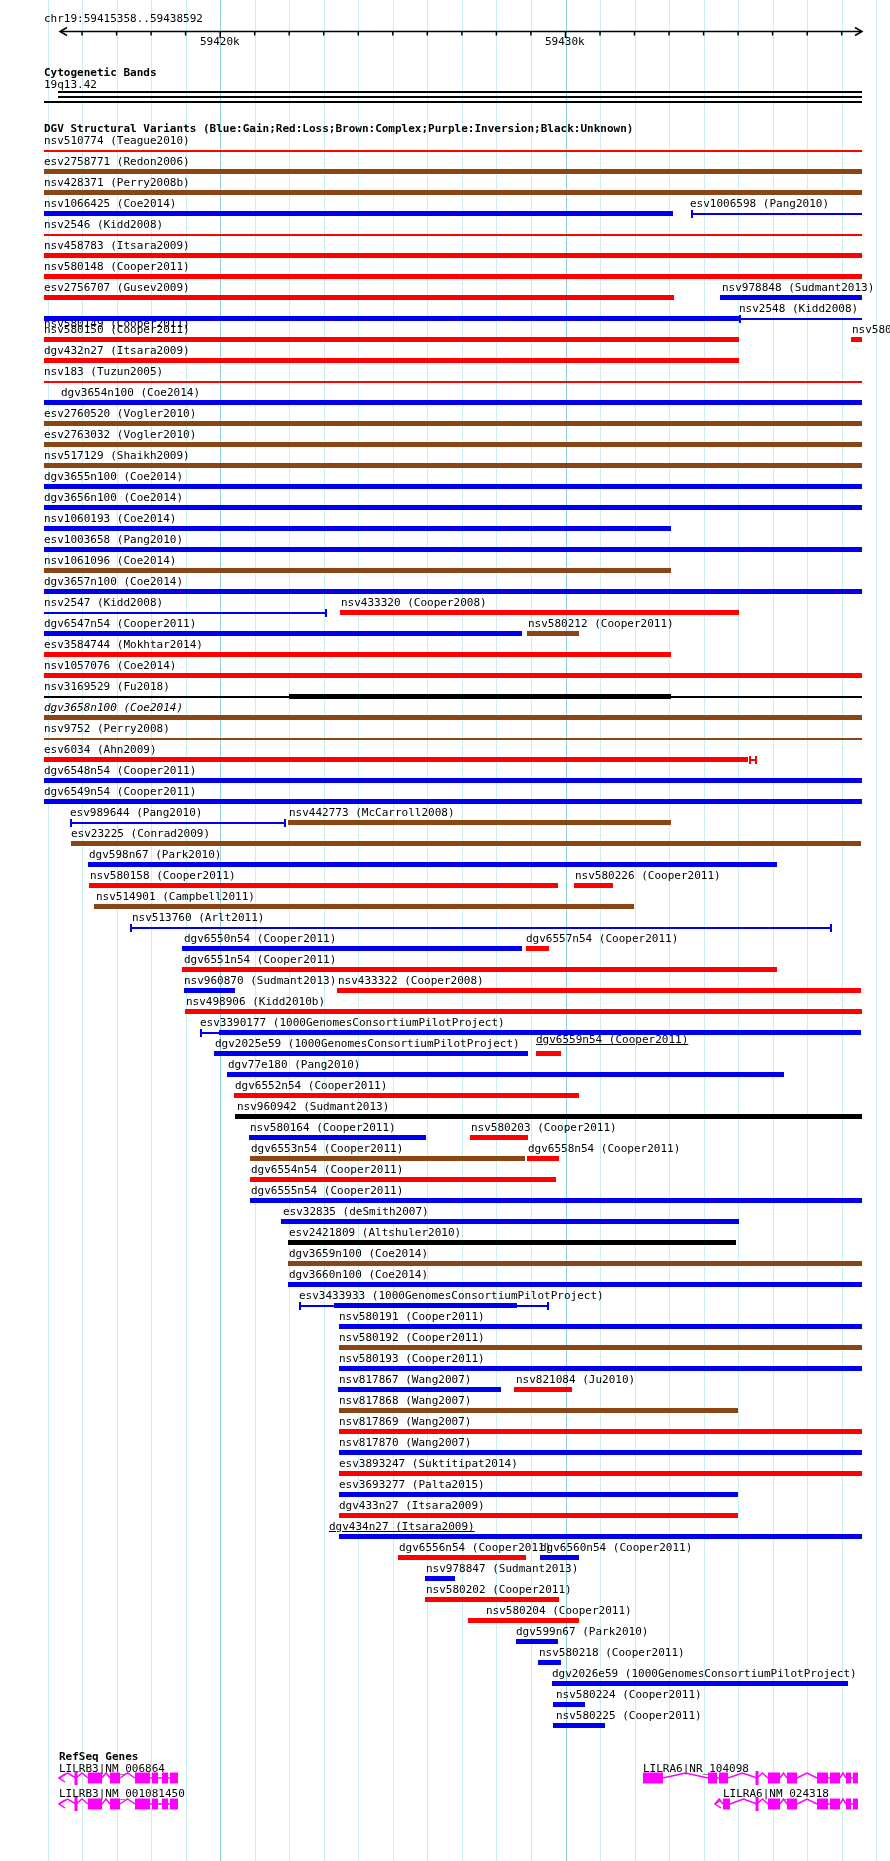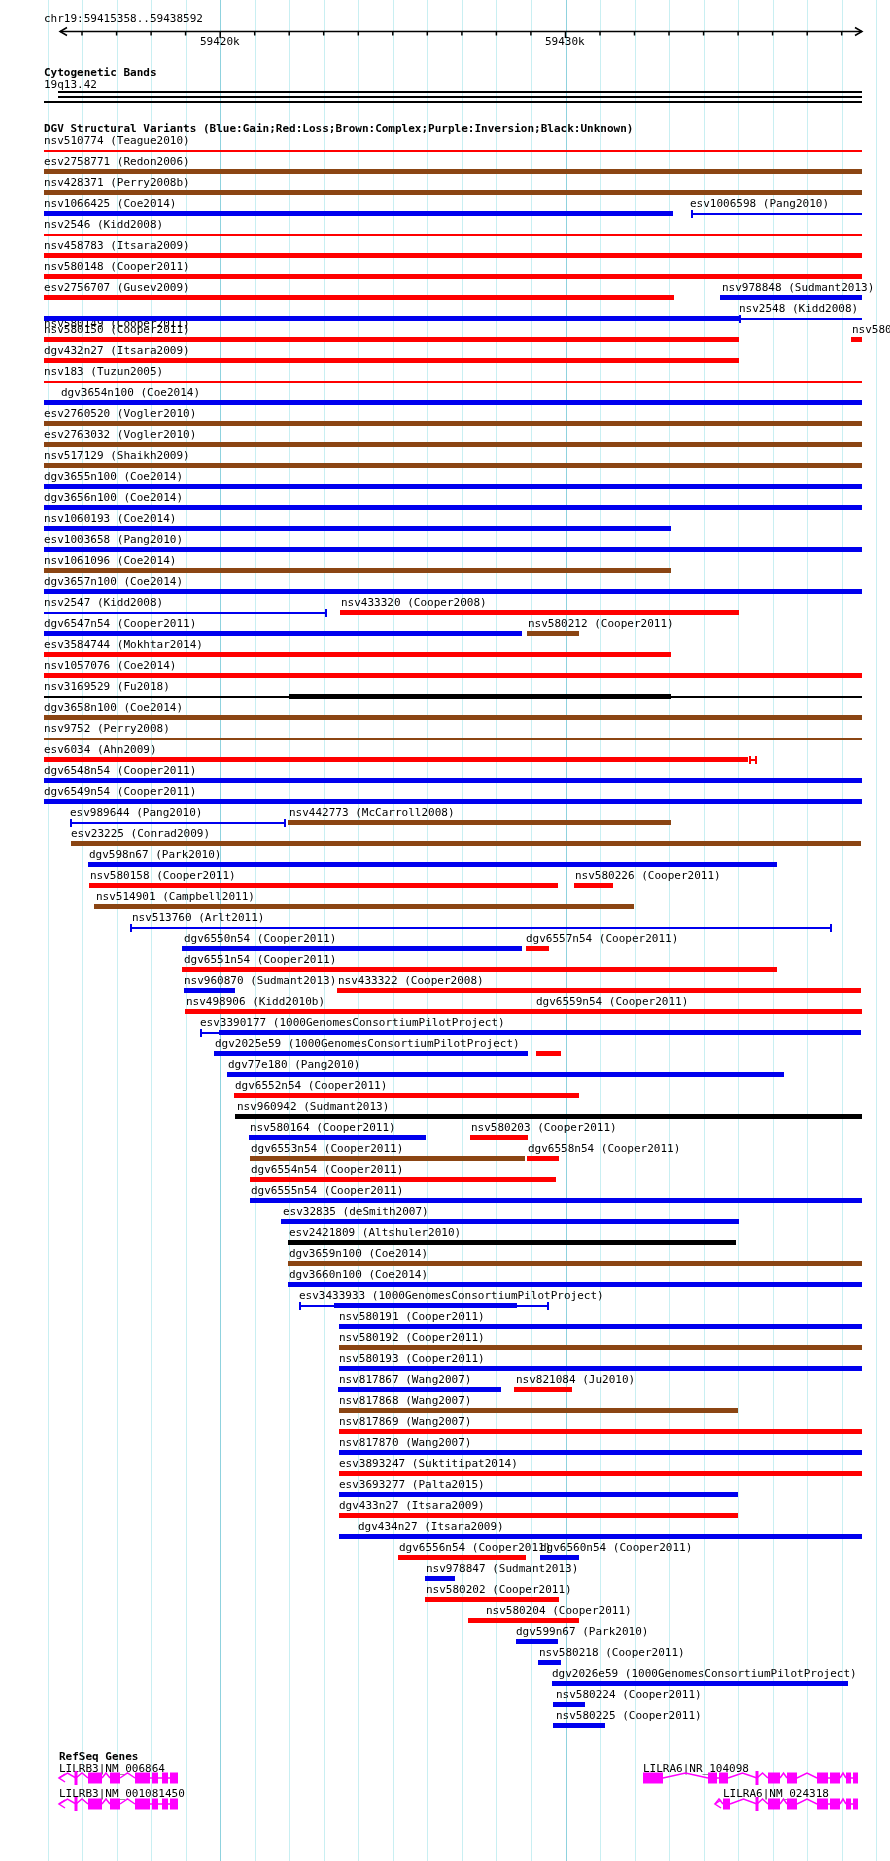--- a/index.html
+++ b/index.html
@@ -206,21 +206,21 @@
       <div>
         <div class="txt" style="left: 44px; top: 660px;">nsv1057076 (Coe2014)</div>
         <div class="bar" style="left: 44px; width: 818px; top: 673px; height: 5px; background: rgb(255, 0, 0);"></div>
       </div>
       <div>
         <div class="txt" style="left: 44px; top: 681px;">nsv3169529 (Fu2018)</div>
         <div class="bar" style="left: 44px; width: 818px; top: 695.5px; height: 2px; background: rgb(0, 0, 0);"></div>
         <div class="bar" style="left: 289px; width: 382px; top: 694px; height: 5px; background: rgb(0, 0, 0);"></div>
       </div>
       <div>
-        <div class="txt" style="left: 44px; top: 702px;">dgv3658n100 (Coe2014)</div>
+        <div class="txt" style="left: 44px; top: 702px; font-style: italic;">dgv3658n100 (Coe2014)</div>
         <div class="bar" style="left: 44px; width: 818px; top: 715px; height: 5px; background: rgb(139, 69, 19);"></div>
       </div>
       <div>
         <div class="txt" style="left: 44px; top: 723px;">nsv9752 (Perry2008)</div>
         <div class="bar" style="left: 44px; width: 818px; top: 737.5px; height: 2px; background: rgb(139, 69, 19);"></div>
       </div>
       <div>
         <div class="txt" style="left: 44px; top: 744px;">esv6034 (Ahn2009)</div>
         <div class="bar" style="left: 44px; width: 704px; top: 757px; height: 5px; background: rgb(255, 0, 0);"></div>
         <div class="bar" style="left: 750px; width: 6px; top: 758.5px; height: 2px; background: rgb(255, 0, 0);"></div>
@@ -289,21 +289,21 @@
       </div>
       <div>
         <div class="txt" style="left: 200px; top: 1017px;">esv3390177 (1000GenomesConsortiumPilotProject)</div>
         <div class="bar" style="left: 201px; width: 18px; top: 1031.5px; height: 2px; background: rgb(0, 0, 238);"></div>
         <div class="bar" style="left: 219px; width: 642px; top: 1030px; height: 5px; background: rgb(0, 0, 238);"></div>
         <div class="tickmark" style="left: 200px; top: 1028.5px; background: rgb(0, 0, 238);"></div>
       </div>
       <div>
         <div class="txt" style="left: 215px; top: 1038px;">dgv2025e59 (1000GenomesConsortiumPilotProject)</div>
         <div class="bar" style="left: 214px; width: 314px; top: 1051px; height: 5px; background: rgb(0, 0, 238);"></div>
-        <div class="txt" style="left: 536px; top: 996px;">dgv6559n54 (Cooper2011)</div>
+        <div class="txt" style="left: 536px; top: 1034px; text-decoration: underline;">dgv6559n54 (Cooper2011)</div>
         <div class="bar" style="left: 536px; width: 25px; top: 1051px; height: 5px; background: rgb(255, 0, 0);"></div>
       </div>
       <div>
         <div class="txt" style="left: 228px; top: 1059px;">dgv77e180 (Pang2010)</div>
         <div class="bar" style="left: 227px; width: 557px; top: 1072px; height: 5px; background: rgb(0, 0, 238);"></div>
       </div>
       <div>
         <div class="txt" style="left: 235px; top: 1080px;">dgv6552n54 (Cooper2011)</div>
         <div class="bar" style="left: 234px; width: 345px; top: 1093px; height: 5px; background: rgb(255, 0, 0);"></div>
       </div>
@@ -391,21 +391,21 @@
       </div>
       <div>
         <div class="txt" style="left: 339px; top: 1479px;">esv3693277 (Palta2015)</div>
         <div class="bar" style="left: 339px; width: 399px; top: 1492px; height: 5px; background: rgb(0, 0, 238);"></div>
       </div>
       <div>
         <div class="txt" style="left: 339px; top: 1500px;">dgv433n27 (Itsara2009)</div>
         <div class="bar" style="left: 339px; width: 399px; top: 1513px; height: 5px; background: rgb(255, 0, 0);"></div>
       </div>
       <div>
-        <div class="txt" style="left: 358px; top: 1521px;">dgv434n27 (Itsara2009)</div>
+        <div class="txt" style="left: 329px; top: 1521px; text-decoration: underline;">dgv434n27 (Itsara2009)</div>
         <div class="bar" style="left: 339px; width: 523px; top: 1534px; height: 5px; background: rgb(0, 0, 238);"></div>
       </div>
       <div>
         <div class="txt" style="left: 399px; top: 1542px;">dgv6556n54 (Cooper2011)</div>
         <div class="bar" style="left: 398px; width: 128px; top: 1555px; height: 5px; background: rgb(255, 0, 0);"></div>
         <div class="txt" style="left: 540px; top: 1542px;">dgv6560n54 (Cooper2011)</div>
         <div class="bar" style="left: 540px; width: 39px; top: 1555px; height: 5px; background: rgb(0, 0, 238);"></div>
       </div>
       <div>
         <div class="txt" style="left: 426px; top: 1563px;">nsv978847 (Sudmant2013)</div>

